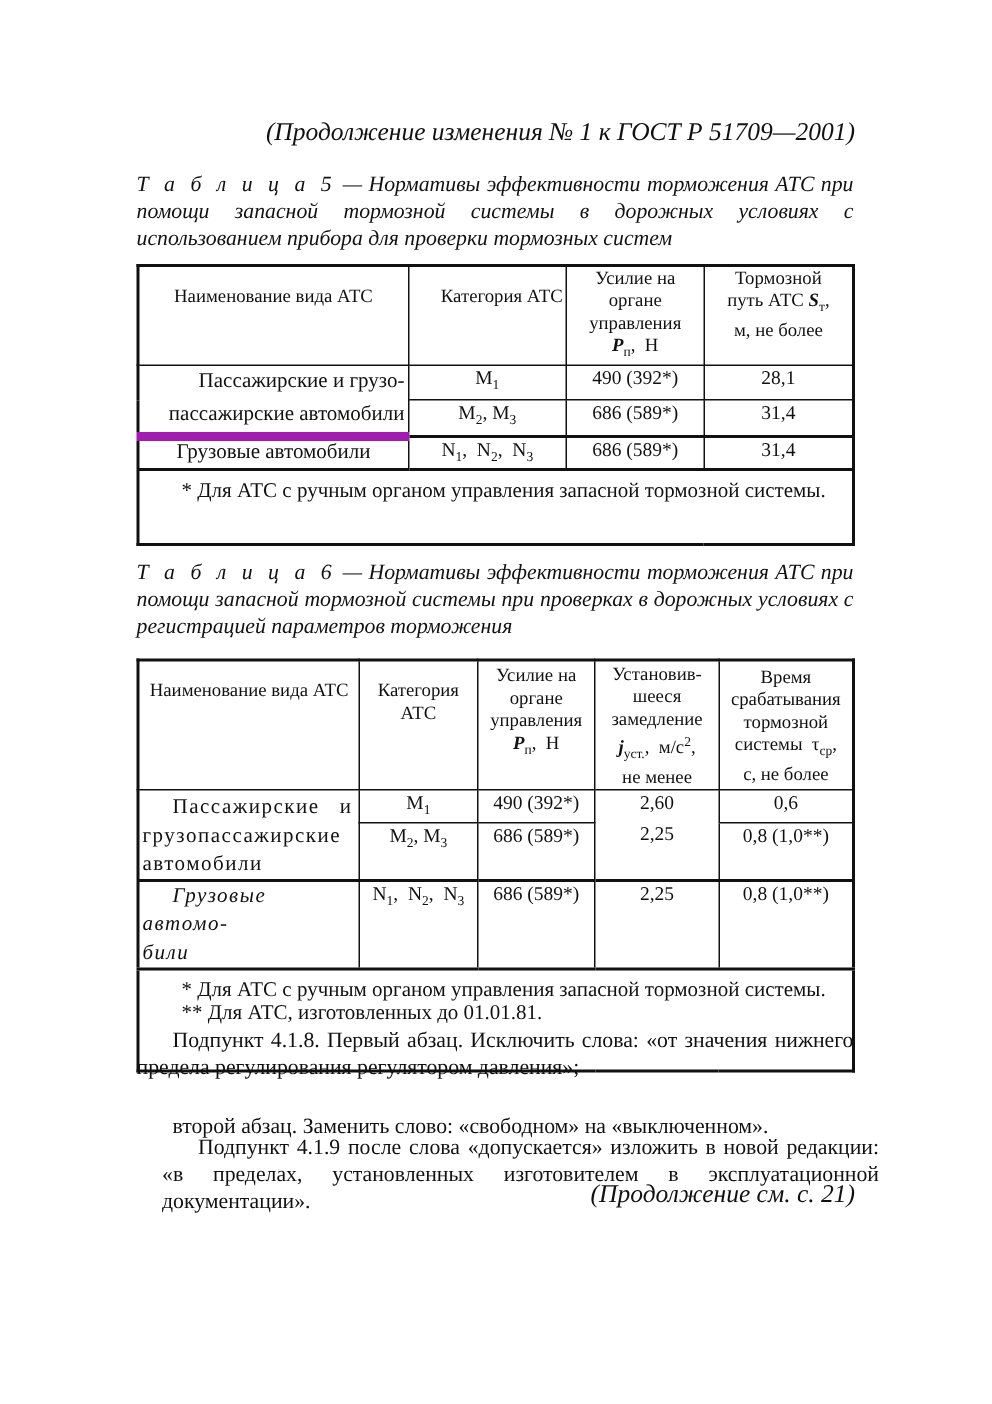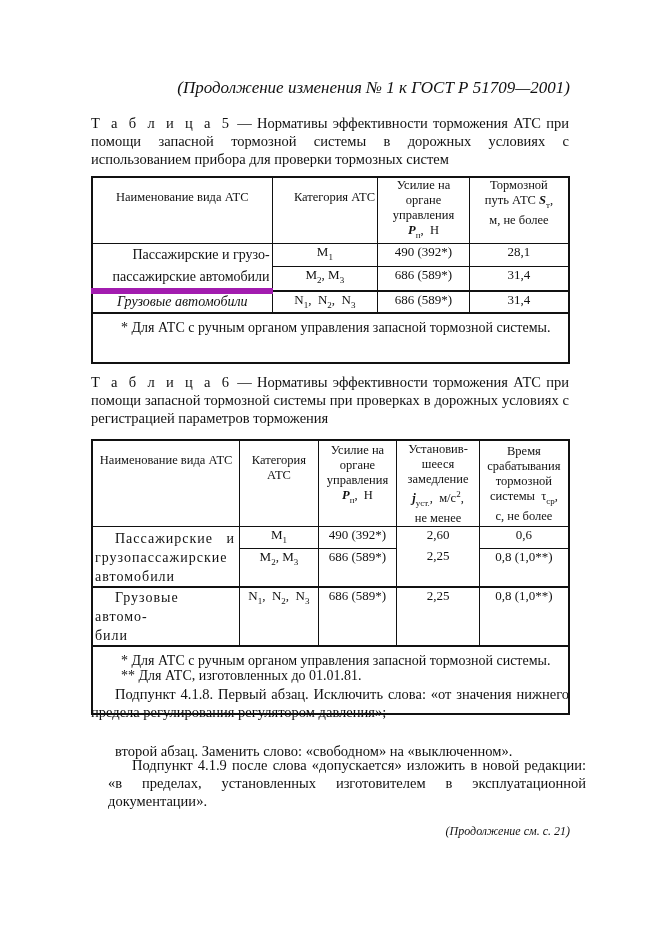--- a/index.html
+++ b/index.html
@@ -1,32 +1,32 @@
 <!DOCTYPE html>
 <html><head>
 <meta charset="utf-8">
 <style>
   html, body { margin:0; padding:0; background:#fff; }
   body { width:661px; height:936px; position:relative; overflow:hidden;
          font-family:"Liberation Serif", "DejaVu Serif", serif; color:#111; font-size:14.5px; }
   .abs { position:absolute; }
   .header-note { top:78px; right:91px; font-style:italic; font-size:17px; white-space:nowrap; }
-  .caption { left:91px; width:478px; line-height:18px; font-size:14.5px; text-align:justify; }
+  .caption { left:91px; width:478px; line-height:18px; font-size:14.5px; text-align:justify;font-style:italic; }
   .caption .sp { letter-spacing:3px; }
   table.gost { position:absolute; left:91px; border-collapse:collapse; border:2px solid #111; font-size:13px; }
   table.gost td { border:1px solid #111; padding:0 2px; vertical-align:top; line-height:15px; }
   table.gost td.c { text-align:center; }
   table.gost tr.thick td { border-bottom:2px solid #111; }
   .hdr td { vertical-align:middle; text-align:center; font-size:12.5px; line-height:14.5px; }
   .fn { font-size:14px; line-height:18px; padding:6px 4px 6px 4px !important; text-align:justify; }
   .fn .ind { display:inline-block; width:24px; }
   .ital { font-style:italic; font-weight:bold; }
   .para { left:91px; width:478px; line-height:18px; font-size:14.5px; text-align:justify; }
   .indent { text-indent:24px; }
-  .cont { right:91px; top:824px; font-style:italic; font-size:12px; white-space:nowrap; }
+  .cont { right:91px; top:786px; font-style:italic; font-size:17px; white-space:nowrap; }
   sub { font-size:9px; }
   sup { font-size:9px; }
 </style>
 </head>
 <body>
 
 <div class="abs header-note">(Продолжение изменения № 1 к ГОСТ  Р 51709—2001)</div>
 
 <div class="abs caption" style="top:114px;">
   <span class="sp">Т а б л и ц а 5</span><span> — Нормативы эффективности торможения АТС при помощи запасной тормозной системы в дорожных условиях с использованием прибора для проверки тормозных систем</span>
@@ -53,21 +53,21 @@
     <td class="c">M<sub>1</sub></td>
     <td class="c">490 (392*)</td>
     <td class="c">28,1</td>
   </tr>
   <tr class="thick" style="height:22px;">
     <td class="c">M<sub>2</sub>, M<sub>3</sub></td>
     <td class="c">686 (589*)</td>
     <td class="c">31,4</td>
   </tr>
   <tr class="thick" style="height:22px;">
-    <td class="c" style="font-size:14px;font-style:italic;">Грузовые автомобили</td>
+    <td class="c" style="font-size:14px;">Грузовые автомобили</td>
     <td class="c">N<sub>1</sub>,&nbsp; N<sub>2</sub>,&nbsp; N<sub>3</sub></td>
     <td class="c">686 (589*)</td>
     <td class="c">31,4</td>
   </tr>
   <tr>
     <td colspan="4" class="fn" style="height:36px;"><span class="ind"></span><span>* Для АТС с ручным органом управления запасной тормозной системы.</span></td>
   </tr>
 </tbody>
   </table>
 
@@ -100,21 +100,21 @@
     <td class="c" style="border-bottom:none;">2,60</td>
     <td class="c">0,6</td>
   </tr>
   <tr class="thick" style="height:38px;">
     <td class="c">M<sub>2</sub>, M<sub>3</sub></td>
     <td class="c">686 (589*)</td>
     <td class="c" style="border-top:none;">2,25</td>
     <td class="c">0,8 (1,0**)</td>
   </tr>
   <tr class="thick" style="height:36px;">
-    <td style="font-size:14px; line-height:19px; letter-spacing:1px; text-align:justify;"><span style="display:inline-block; width:20px;"></span>Грузовые&nbsp; автомо-<br>били</td>
+    <td style="font-size:14px; line-height:19px; letter-spacing:1px; text-align:justify;font-style:italic;"><span style="display:inline-block; width:20px;"></span>Грузовые&nbsp; автомо-<br>били</td>
     <td class="c" style="padding:0;">N<sub>1</sub>,&nbsp; N<sub>2</sub>,&nbsp; N<sub>3</sub></td>
     <td class="c">686 (589*)</td>
     <td class="c">2,25</td>
     <td class="c">0,8 (1,0**)</td>
   </tr>
   <tr>
     <td colspan="5" class="fn" style="height:54px;">
       <span class="ind"></span><span>* Для АТС с ручным органом управления запасной тормозной системы.</span><br>
       <span class="ind"></span><span>** Для АТС, изготовленных до 01.01.81.</span>
     </td>

